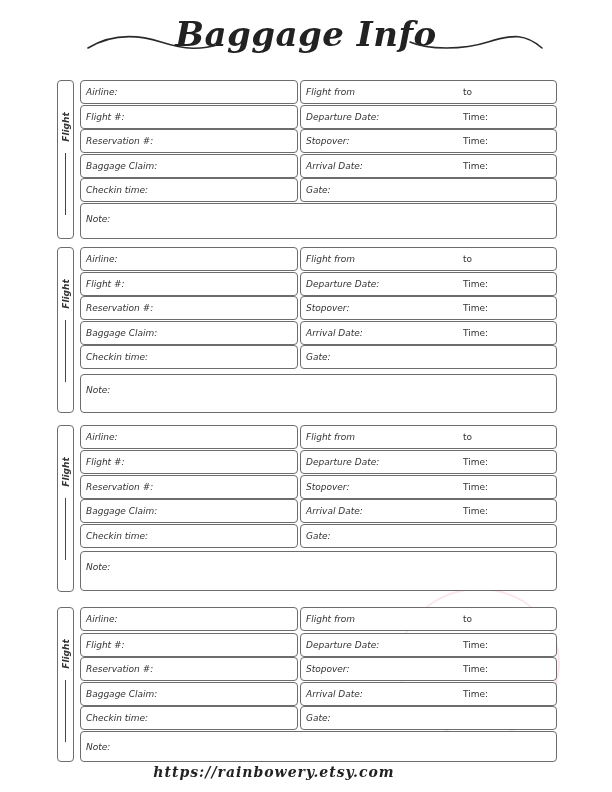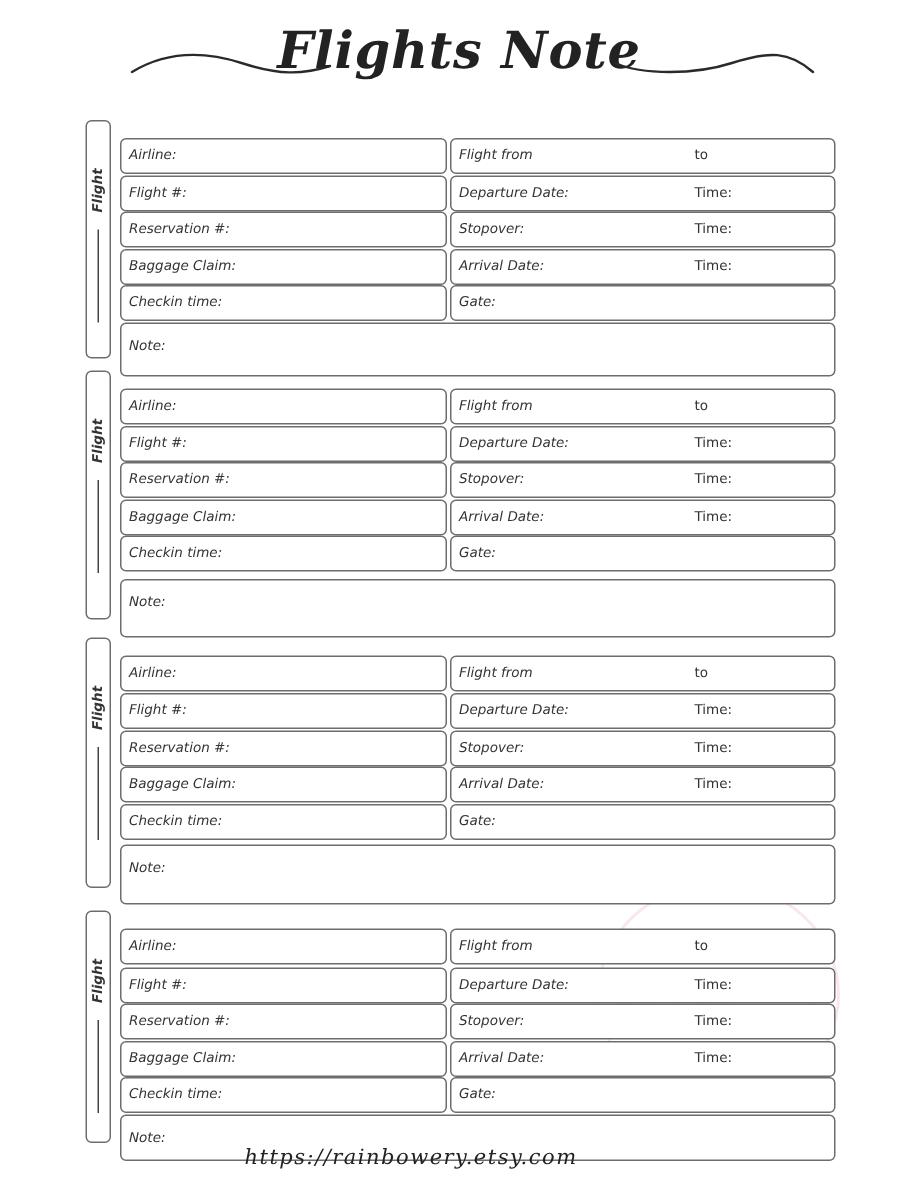--- a/index.html
+++ b/index.html
@@ -11,44 +11,44 @@
            font-size: 34px; letter-spacing: 0.5px; color: #222; }
   .swash { position: absolute; top: 30px; }
   .block { position: absolute; left: 57px; width: 500px; }
   .side-tab { position: absolute; left: 0; top: 0; width: 17px; bottom: 0;
               border: 1.2px solid #6d6d6d; border-radius: 4px; box-sizing: border-box; }
   .side-label { position: absolute; left: 1px; width: 14px; top: 22px; height: 70px; }
   .side-label span { position: absolute; left: 50%; top: 24px; transform: translate(-50%,-50%) rotate(-90deg);
                      font-size: 9px; font-style: italic; font-weight: bold; white-space: nowrap; color: #333; }
   .side-line { position: absolute; left: 7px; width: 1.2px; background: #444; top: 72px; height: 62px; }
   .cell { position: absolute; border: 1.2px solid #6d6d6d; border-radius: 4px; box-sizing: border-box;
-          background: #fff; margin-top: 12px; }
+          background: #fff; }
   .lbl { position: absolute; left: 5px; top: 50%; transform: translateY(-50%);
          font-size: 9px; font-style: italic; color: #333; white-space: nowrap; }
   .lbl2 { position: absolute; top: 50%; transform: translateY(-50%);
           font-size: 9px; color: #333; white-space: nowrap; }
   .note .lbl { top: 10px; transform: none; }
   .footer { position: absolute; left: 0; width: 548px; top: 764px; text-align: center;
-            font-family: "DejaVu Serif", serif; font-style: italic; font-weight: normal; font-size: 14px;
+            font-family: "DejaVu Serif", serif; font-style: italic; font-weight: bold; font-size: 14px;
             color: #222; letter-spacing: 1px; }
   .watermark { position: absolute; left: 398px; top: 588px; width: 162px; height: 150px; pointer-events: none; }
   .watermark .ring { position: absolute; inset: 0; border-radius: 50%;
                      border: 2px solid rgba(240,160,170,0.25); }
   .watermark span { position: absolute; left: 0; right: 0; top: 50%; transform: translateY(-50%) rotate(-6deg);
                     text-align: center; font-family: "DejaVu Serif", serif; font-style: italic;
                     font-size: 24px; color: rgba(235,150,170,0.18); }
 </style>
 </head>
 <body>
 
 <div class="title-wrap">
   <svg class="swash" style="left:86px" width="136" height="24" viewBox="0 0 136 24">
     <path d="M2 18 C 25 4, 50 4, 75 12 S 115 20, 134 14" fill="none" stroke="#2a2a2a" stroke-width="1.6" stroke-linecap="round"></path>
   </svg>
-  <div class="title">Flights Note</div>
+  <div class="title">Baggage Info</div>
   <svg class="swash" style="left:408px" width="136" height="24" viewBox="0 0 136 24">
     <path d="M2 12 C 20 20, 55 20, 80 12 S 118 4, 134 18" fill="none" stroke="#2a2a2a" stroke-width="1.6" stroke-linecap="round"></path>
   </svg>
 </div>
 
 <div class="watermark">
   <div class="ring"></div>
   <span>Rainbowery</span>
 </div>
 

